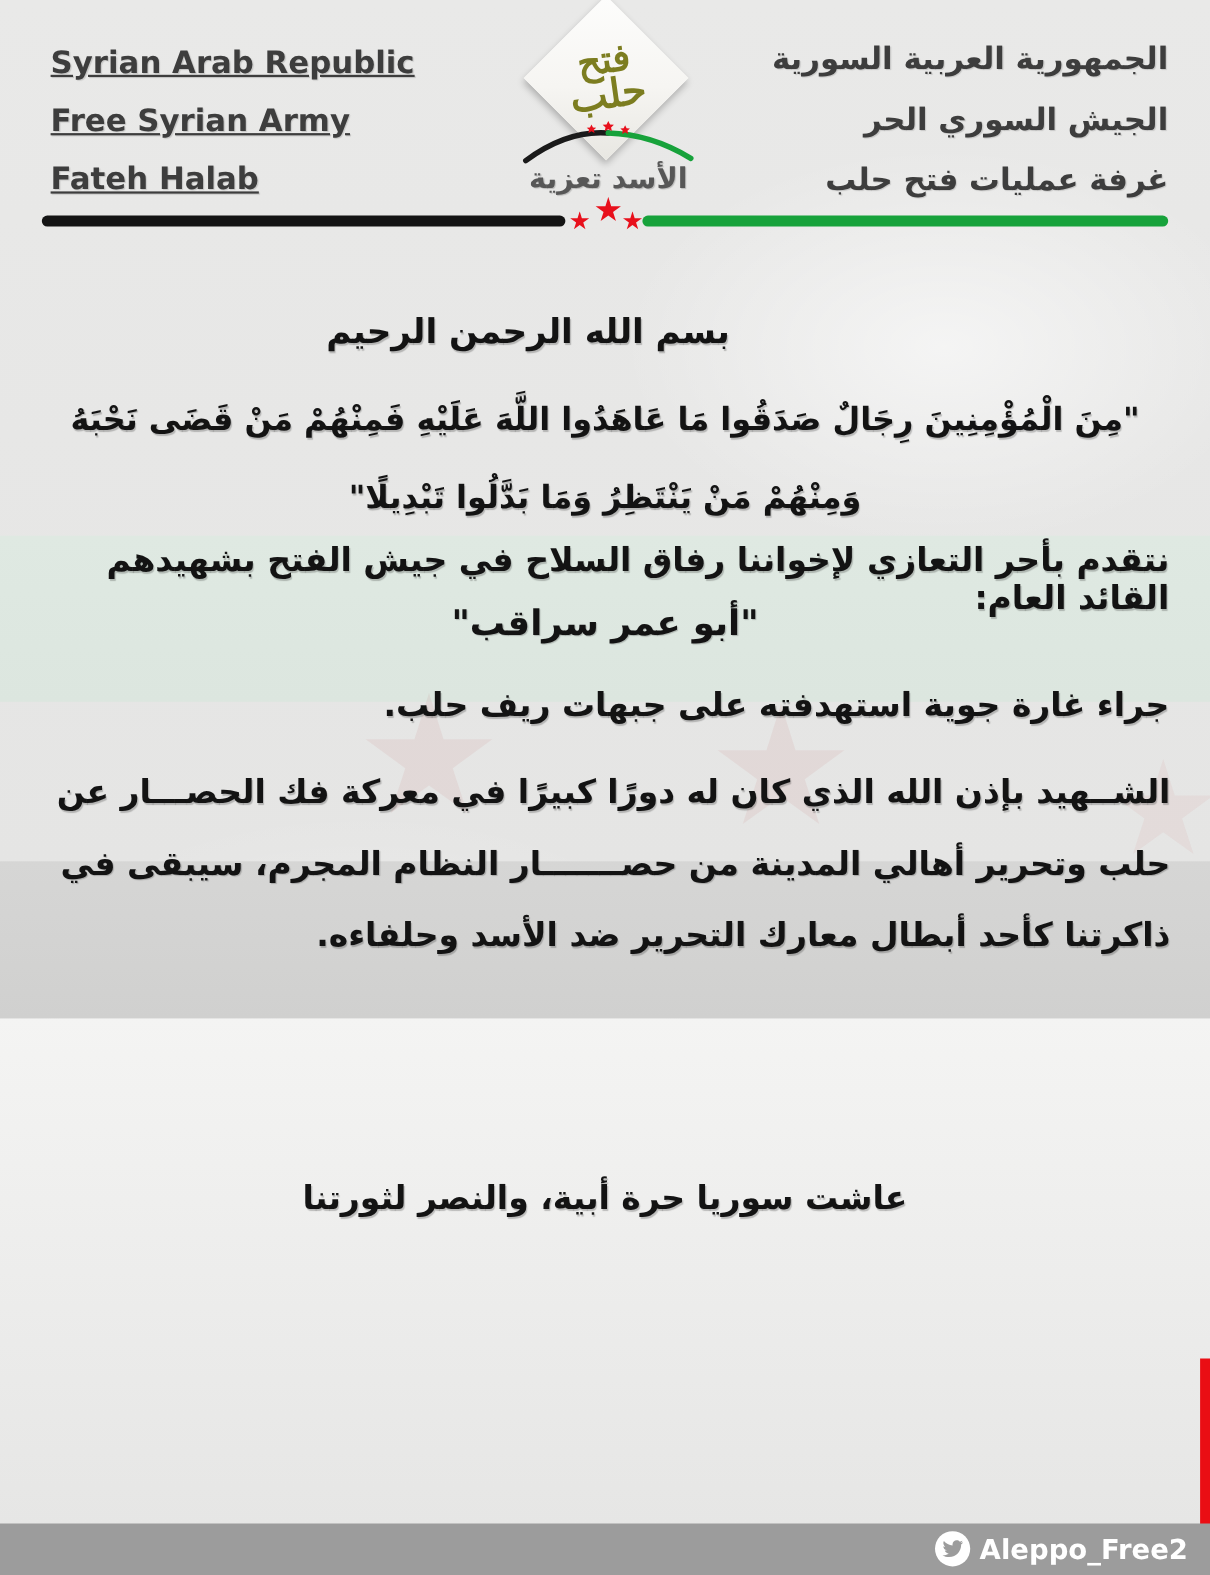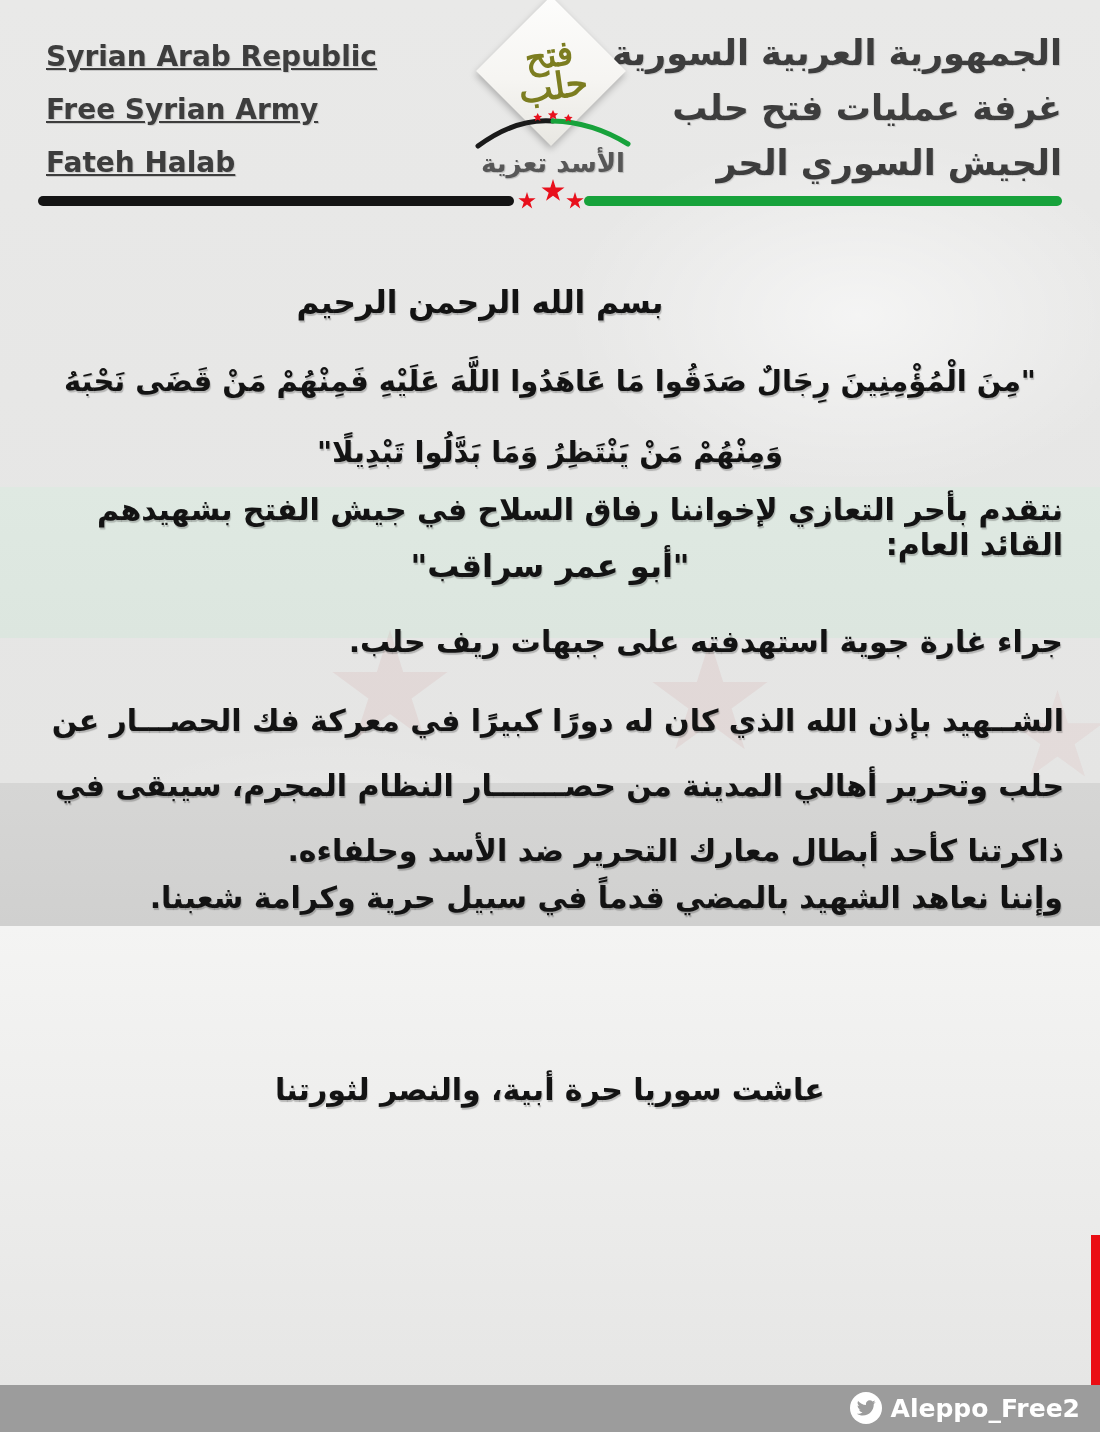--- a/index.html
+++ b/index.html
@@ -20,21 +20,21 @@
   .wm-star{position:absolute;background:#c96a6a;opacity:.10;
            clip-path:polygon(50% 0%,61% 35%,98% 35%,68% 57%,79% 91%,50% 70%,21% 91%,32% 57%,2% 35%,39% 35%);}
   .wm1{left:330px;top:630px;width:120px;height:120px;}
   .wm2{left:650px;top:640px;width:120px;height:120px;}
   .wm3{left:1010px;top:690px;width:95px;height:95px;opacity:.08;}
 
   
   .hdr-left{position:absolute;left:46px;top:30px;color:#3d3d3d;font-weight:bold;
             font-size:28px;line-height:53px;text-shadow:1px 1px 1px rgba(0,0,0,.15);text-decoration:underline;}
   .hdr-right{position:absolute;right:38px;top:26px;color:#3d3d3d;font-weight:bold;
-             font-size:35px;line-height:55px;text-align:right;direction:rtl;
+             font-size:28px;line-height:55px;text-align:right;direction:rtl;
              text-shadow:1px 1px 1px rgba(0,0,0,.15);}
 
   .logo{position:absolute;left:468px;top:0;width:170px;height:190px;}
   .diamond{position:absolute;left:30px;top:18px;width:106px;height:106px;
            transform:rotate(45deg);
            background:linear-gradient(135deg,#fdfdfc 0%,#f6f5f2 55%,#e8e7e2 100%);
            box-shadow:2px 3px 7px rgba(0,0,0,.25);}
   .callig{position:absolute;left:30px;top:18px;width:106px;height:106px;
           display:flex;flex-direction:column;align-items:center;justify-content:center;
           color:#7c7d20;font-family:"DejaVu Serif","Liberation Serif",serif;
@@ -92,22 +92,22 @@
   <div class="wm-star wm3"></div>
 
   <div class="hdr-left">
     <div>Syrian Arab Republic</div>
     <div>Free Syrian Army</div>
     <div>Fateh Halab</div>
   </div>
 
   <div class="hdr-right">
     <div>الجمهورية العربية السورية</div>
+    <div>الجيش السوري الحر</div>
     <div>غرفة عمليات فتح حلب</div>
-    <div>الجيش السوري الحر</div>
   </div>
 
   <div class="logo">
     <div class="diamond"></div>
     <div class="callig">
       <span class="c1">فتح</span>
       <span class="c2">حلب</span>
     </div>
     <svg class="swoosh" width="170" height="46" viewBox="0 0 170 46">
       <path d="M10,38 Q48,10 85,13" fill="none" stroke="#1a1a1a" stroke-width="5" stroke-linecap="round"></path>
@@ -126,21 +126,20 @@
   <div class="red-star st1"></div>
   <div class="red-star st2"></div>
   <div class="red-star st3"></div>
 
   <div class="artext bismillah">بسم الله الرحمن الرحيم</div>
   <div class="artext verse">"مِنَ الْمُؤْمِنِينَ رِجَالٌ صَدَقُوا مَا عَاهَدُوا اللَّهَ عَلَيْهِ فَمِنْهُمْ مَنْ قَضَى نَحْبَهُ وَمِنْهُمْ مَنْ يَنْتَظِرُ وَمَا بَدَّلُوا تَبْدِيلًا"</div>
   <div class="artext condolence">نتقدم بأحر التعازي لإخواننا رفاق السلاح في جيش الفتح بشهيدهم القائد العام:</div>
   <div class="artext martyr">"أبو عمر سراقب"</div>
   <div class="artext airstrike">جراء غارة جوية استهدفته على جبهات ريف حلب.</div>
   <div class="artext mainpara">الشــهيد بإذن الله الذي كان له دورًا كبيرًا في معركة فك الحصـــار عن حلب وتحرير أهالي المدينة من حصـــــــار النظام المجرم، سيبقى في ذاكرتنا كأحد أبطال معارك التحرير ضد الأسد وحلفاءه.</div>
-  <div class="artext pledge">وإننا نعاهد الشهيد بالمضي قدماً في سبيل حرية وكرامة شعبنا.</div>
   <div class="artext closing">عاشت سوريا حرة أبية، والنصر لثورتنا</div>
 
   <div class="red-stripe"></div>
 
   <div class="footer">
     <div class="footer-tw">
       <span class="tw-circle">
         <svg width="20" height="20" viewBox="0 0 24 24" fill="#9c9c9c">
           <path d="M23.4 4.8c-.8.4-1.7.6-2.6.8.9-.6 1.6-1.4 2-2.5-.9.5-1.9.9-2.9 1.1-.9-1-2.1-1.5-3.4-1.5-2.6 0-4.6 2.1-4.6 4.6 0 .4 0 .7.1 1-3.8-.2-7.2-2-9.5-4.8-.4.7-.6 1.5-.6 2.3 0 1.6.8 3 2.1 3.9-.8 0-1.5-.2-2.1-.6v.1c0 2.2 1.6 4.1 3.7 4.5-.4.1-.8.2-1.2.2-.3 0-.6 0-.9-.1.6 1.8 2.3 3.2 4.3 3.2-1.6 1.2-3.6 2-5.7 2-.4 0-.7 0-1.1-.1 2 1.3 4.5 2.1 7.1 2.1 8.5 0 13.2-7 13.2-13.2v-.6c.9-.6 1.7-1.4 2.3-2.3z"></path>
         </svg>

